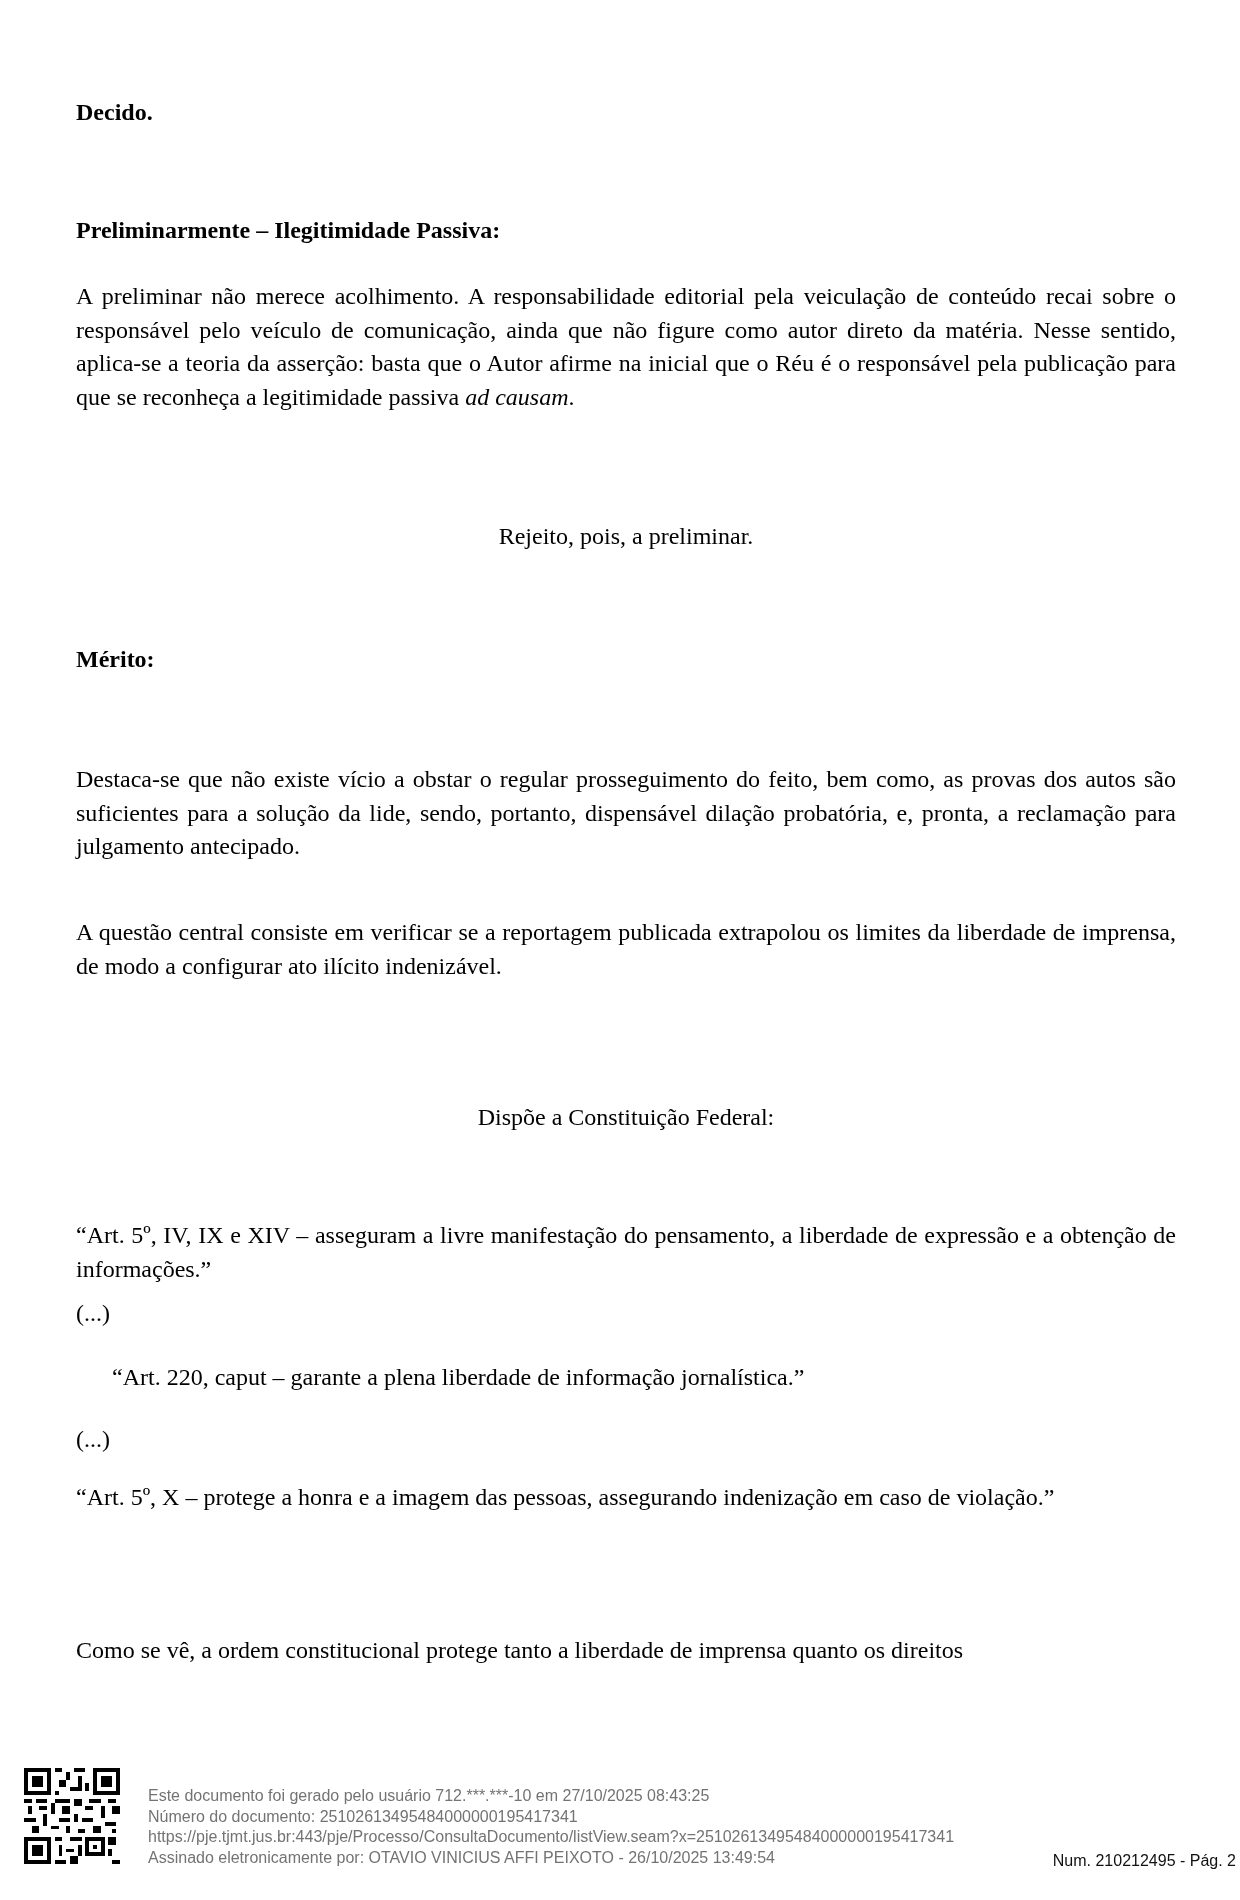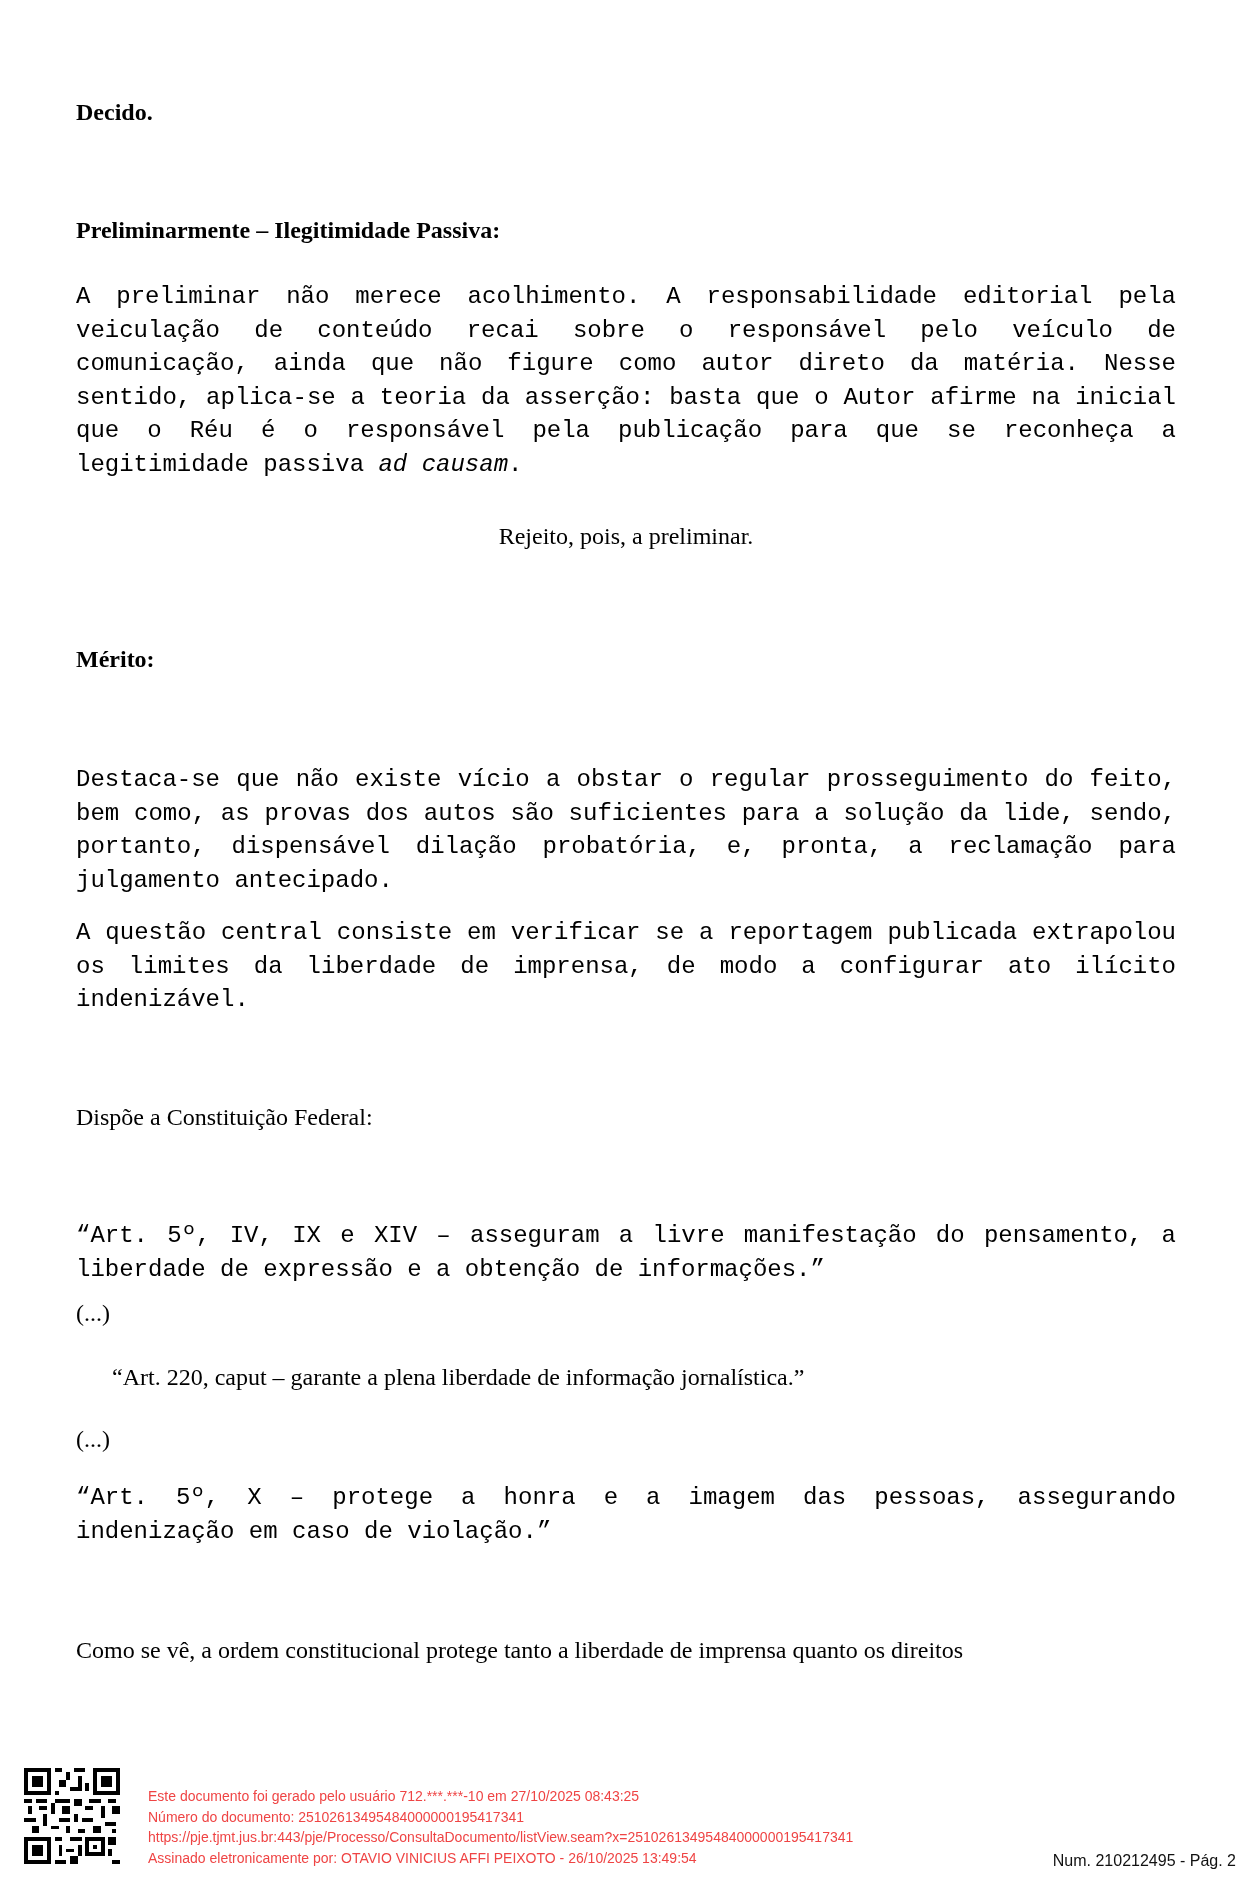--- a/index.html
+++ b/index.html
@@ -1,41 +1,41 @@
 <!DOCTYPE html>
 <html><head>
 <meta charset="utf-8">
 <style>
   html, body { margin:0; padding:0; background:#ffffff; }
   body { width:1240px; height:1900px; position:relative; overflow:hidden; color:#000; }
   .blk { position:absolute; left:76px; width:1100px; font-family:"Liberation Serif", "DejaVu Serif", serif; font-size:24px; line-height:33.5px; }
-  .just { text-align:justify; text-align-last:left;font-family:Liberation Mono, monospace; }
+  .just { text-align:justify; text-align-last:left; }
   .bold { font-weight:bold; }
   .qr { position:absolute; left:24px; top:1768px; width:96px; height:96px; }
-  .footer { position:absolute; left:148px; top:1786px; font-family:"Liberation Sans", "DejaVu Sans", sans-serif; font-size:14px; line-height:20.5px; color:#ef4444; }
+  .footer { position:absolute; left:148px; top:1786px; font-family:"Liberation Sans", "DejaVu Sans", sans-serif; font-size:16px; line-height:20.5px; color:#737373; }
   .pagenum { position:absolute; right:4px; top:1852px; font-family:"Liberation Sans", "DejaVu Sans", sans-serif; font-size:16px; color:#111; }
 </style>
 </head>
 <body>
 
 <div class="blk bold" style="top:96px;">Decido.</div>
 
 <div class="blk bold" style="top:214px;">Preliminarmente – Ilegitimidade Passiva:</div>
 
 <div class="blk just" style="top:280px;"><span>A preliminar não merece acolhimento. A responsabilidade editorial pela veiculação de conteúdo recai sobre o responsável pelo veículo de comunicação, ainda que não figure como autor direto da matéria. Nesse sentido, aplica-se a teoria da asserção: basta que o Autor afirme na inicial que o Réu é o responsável pela publicação para que se reconheça a legitimidade passiva </span><i>ad causam</i><span>.</span></div>
 
 <div class="blk" style="top:520px;text-align:center;">Rejeito, pois, a preliminar.</div>
 
 <div class="blk bold" style="top:643px;">Mérito:</div>
 
 <div class="blk just" style="top:763px;">Destaca-se que não existe vício a obstar o regular prosseguimento do feito, bem como, as provas dos autos são suficientes para a solução da lide, sendo, portanto, dispensável dilação probatória, e, pronta, a reclamação para julgamento antecipado.</div>
 
 <div class="blk just" style="top:916px;">A questão central consiste em verificar se a reportagem publicada extrapolou os limites da liberdade de imprensa, de modo a configurar ato ilícito indenizável.</div>
 
-<div class="blk" style="top:1101px;">Dispõe a Constituição Federal:</div>
+<div class="blk" style="top:1101px;text-align:center;">Dispõe a Constituição Federal:</div>
 
 <div class="blk just" style="top:1219px;">“Art. 5º, IV, IX e XIV – asseguram a livre manifestação do pensamento, a liberdade de expressão e a obtenção de informações.”</div>
 
 <div class="blk" style="top:1297px;">(...)</div>
 
 <div class="blk" style="top:1361px;margin-left:36px;">“Art. 220, caput – garante a plena liberdade de informação jornalística.”</div>
 
 <div class="blk" style="top:1423px;">(...)</div>
 
 <div class="blk just" style="top:1481px;">“Art. 5º, X – protege a honra e a imagem das pessoas, assegurando indenização em caso de violação.”</div>

